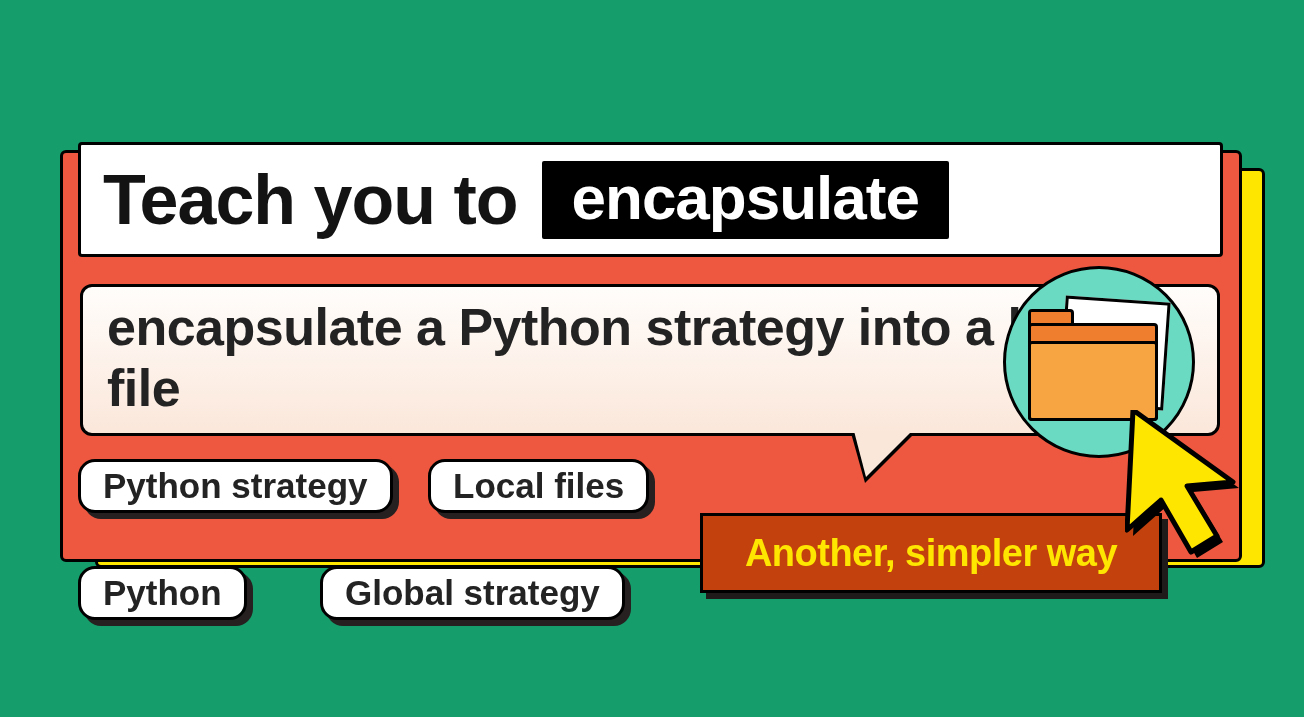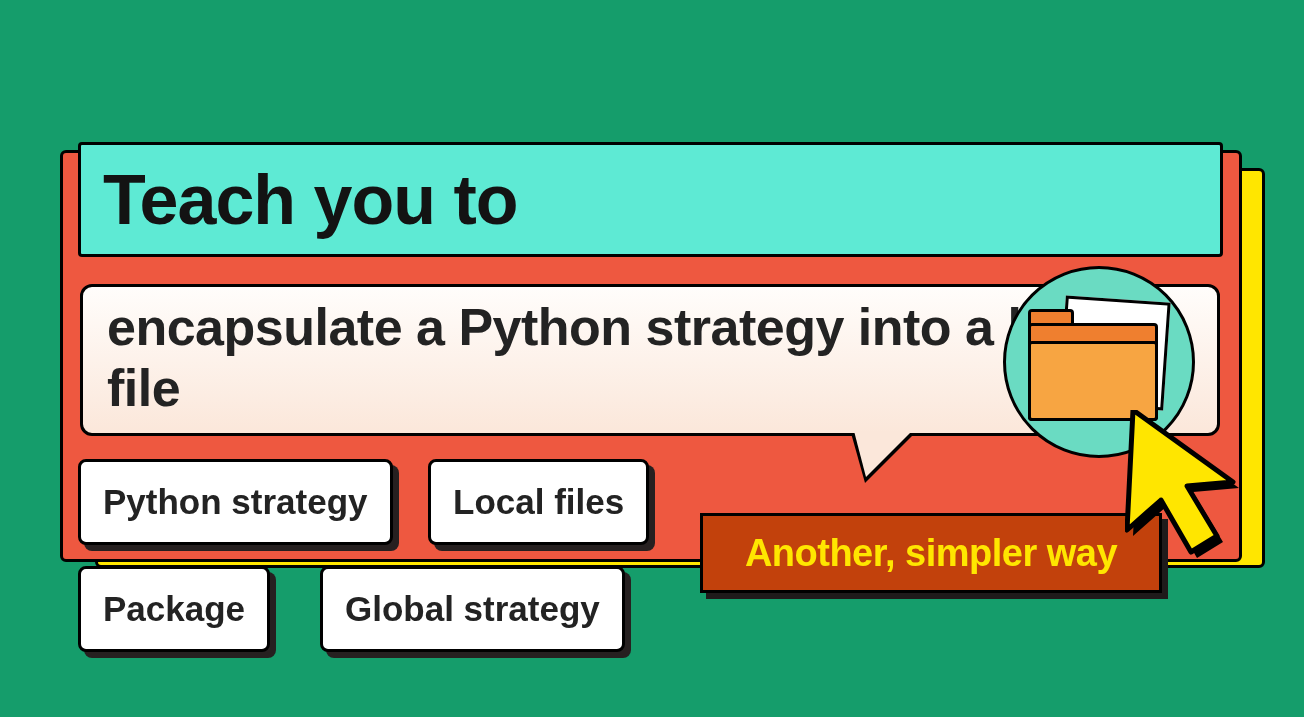--- a/index.html
+++ b/index.html
@@ -37,21 +37,21 @@
     border-radius: 6px;
   }
 
   
   .title-bar {
     position: absolute;
     left: 78px;
     top: 142px;
     width: 1145px;
     height: 115px;
-    background: #5eead4;
+    background: #ffffff;
     border: 3px solid #000;
     border-radius: 4px;
     padding: 0 22px;
     display: flex;
     align-items: center;
     gap: 24px;
   }
   .title-text {
     font-size: 70px;
     font-weight: 800;
@@ -106,26 +106,26 @@
     border-left: 14px solid transparent;
     border-right: 50px solid transparent;
     border-top: 50px solid #000;
   }
 
   
   .tag {
     position: absolute;
     background: #fff;
     border: 3px solid #000;
-    border-radius: 8px;
+    border-radius: 17px;
     box-shadow: 6px 6px 0 #262020;
     font-size: 35px;
     font-weight: 700;
     color: #232323;
-    padding: 20px 22px;
+    padding: 4px 22px;
     white-space: nowrap;
   }
   .tag.t1 { left: 78px;  top: 459px; }
   .tag.t2 { left: 428px; top: 459px; }
   .tag.t3 { left: 78px;  top: 566px; }
   .tag.t4 { left: 320px; top: 566px; }
 
   
   .callout {
     position: absolute;
@@ -207,29 +207,30 @@
   }
 </style>
 </head>
 <body>
 
 <div class="card-yellow"></div>
 <div class="card-red"></div>
 
 <div class="title-bar">
   <span class="title-text">Teach you to</span>
+  <span class="title-highlight">encapsulate</span>
 </div>
 
 <div class="bubble">
   <span>encapsulate a Python strategy into a local file</span>
 </div>
 
 <div class="tag t1">Python strategy</div>
 <div class="tag t2">Local files</div>
-<div class="tag t3">Package</div>
+<div class="tag t3">Python</div>
 <div class="tag t4">Global strategy</div>
 
 <div class="callout">
   <span class="callout-text">Another, simpler way</span>
 </div>
 
 <div class="badge">
   <div class="doc">
     <div class="bars">
         <span></span>

